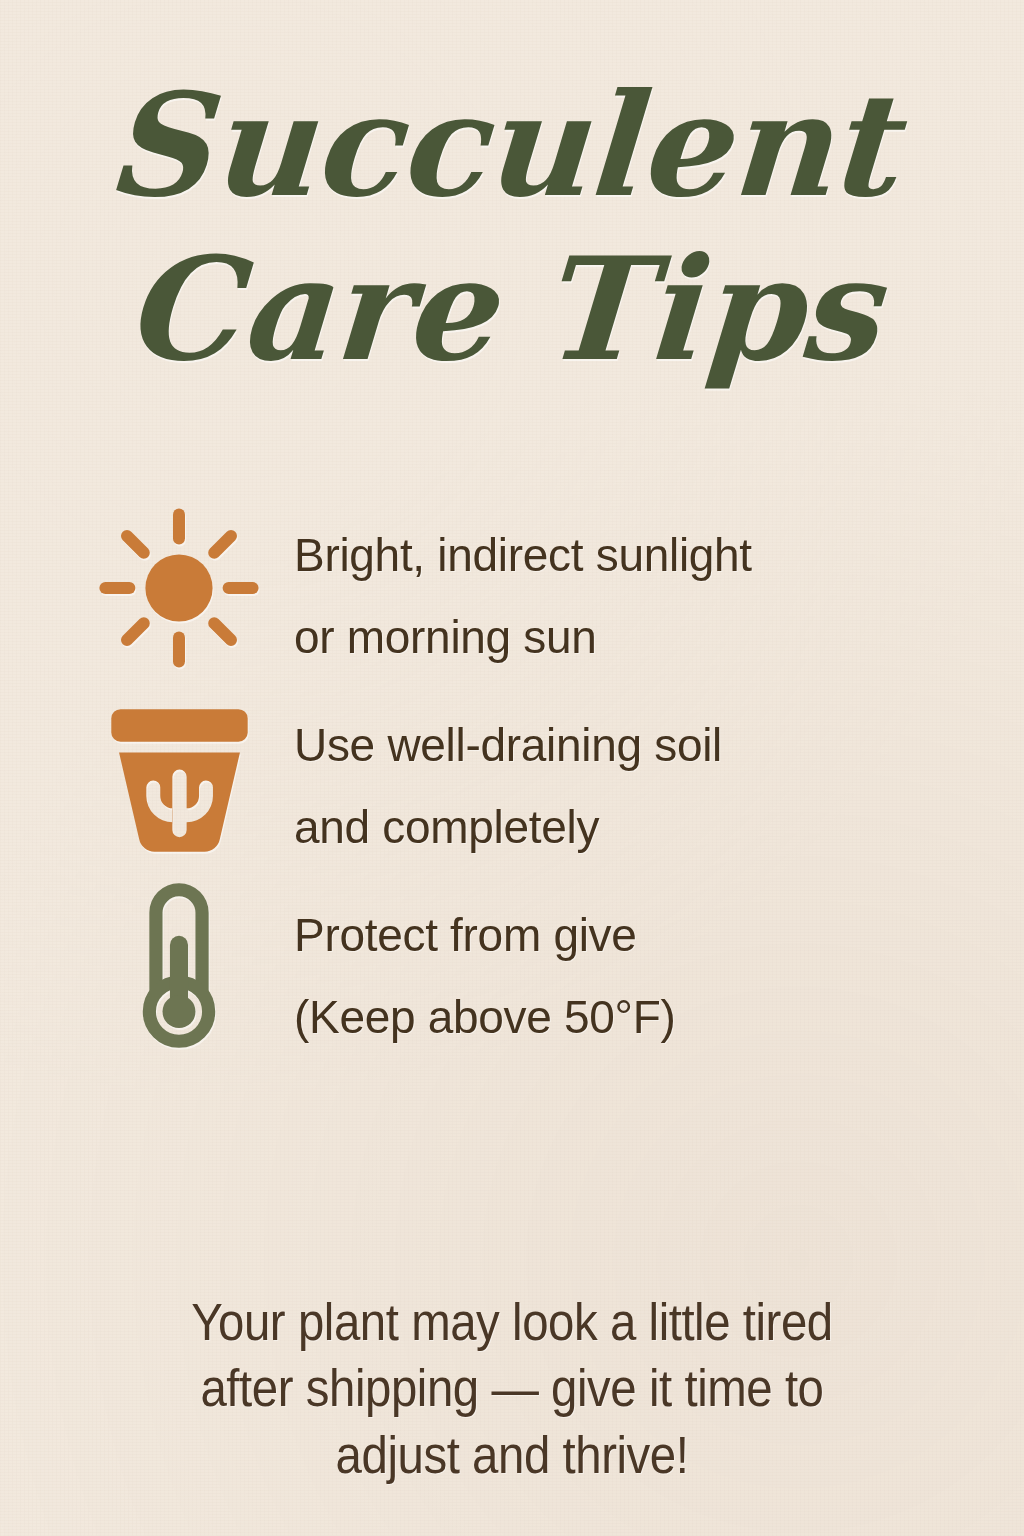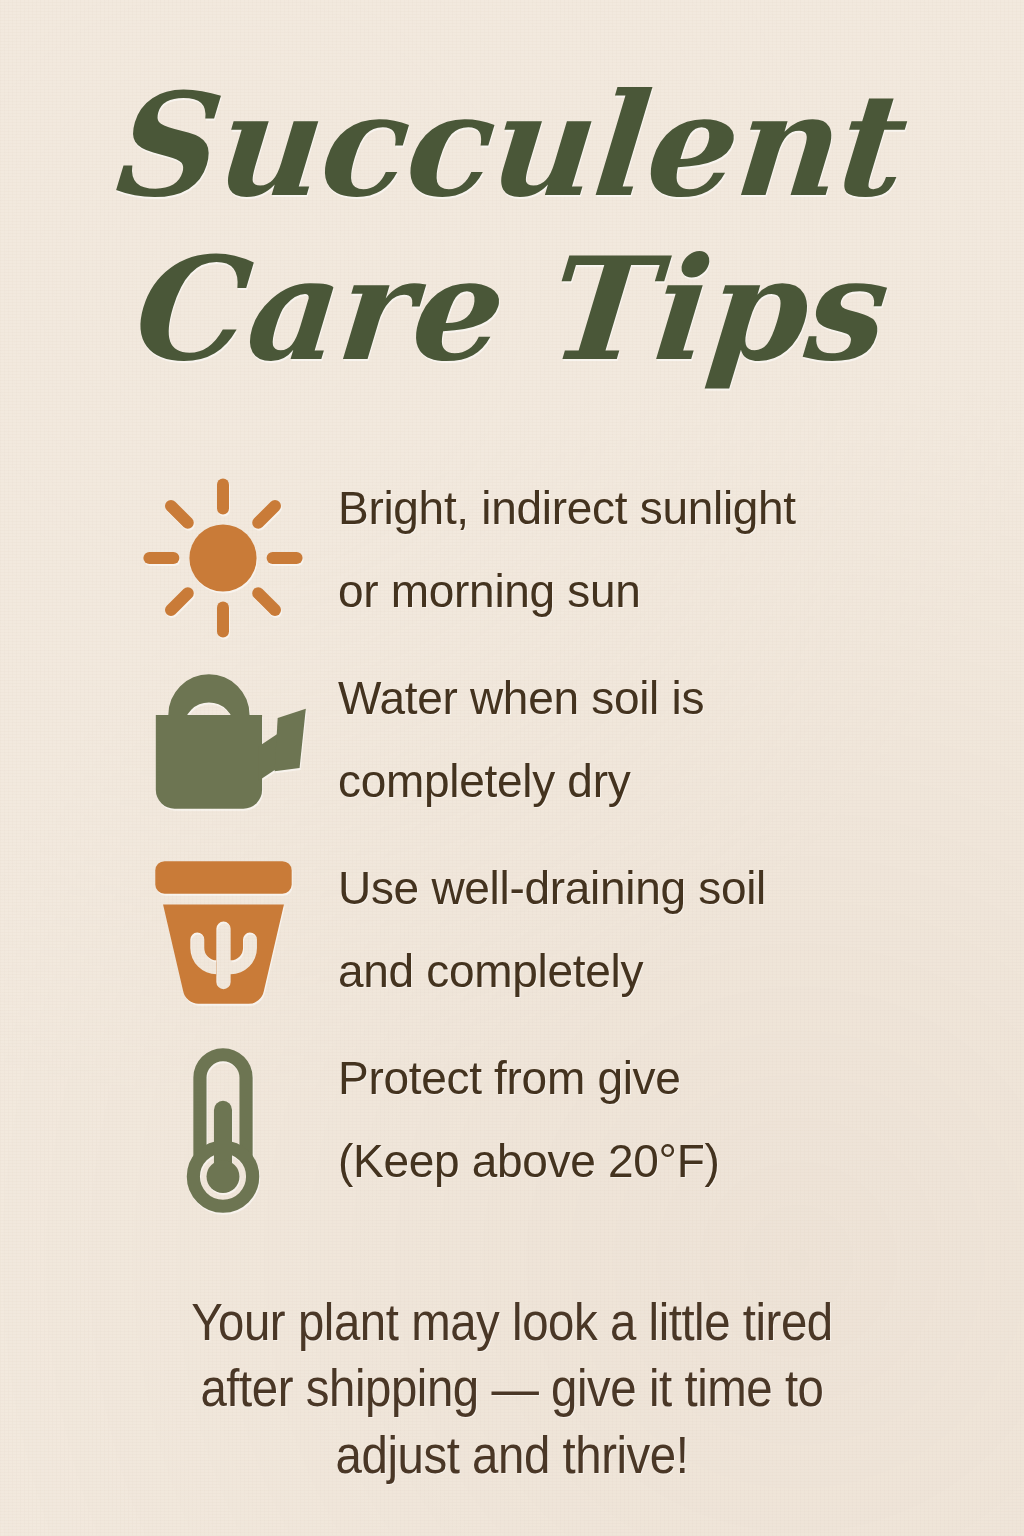--- a/index.html
+++ b/index.html
@@ -67,23 +67,23 @@
 
   
   .tips {
     position: absolute;
     top: 478px;
     left: 0;
     width: 1024px;
   }
   .tip-row {
     display: flex;
-    align-items: flex-start;
+    align-items: flex-end;
     height: 190px;
-    padding-left: 108px;
+    padding-left: 64px;
     box-sizing: border-box;
   }
   .tip-icon {
     width: 230px;
     flex: 0 0 230px;
     display: flex;
     align-items: center;
     justify-content: center;
   }
   .tip-icon svg {
@@ -146,40 +146,20 @@
             <line x1="28" y1="72" x2="17.5" y2="82.5"></line>
           </g>
         </svg>
       </div>
       <div class="tip-text">
         <span class="l1">Bright, indirect sunlight</span>
         <span class="l2">or morning sun</span>
       </div>
     </div>
 
-    <div class="tip-row">
-      <div class="tip-icon">
-        <svg width="172" height="150" viewBox="0 0 110 96" aria-hidden="true">
-          <g fill="#6d7552">
-
-            <path d="M20 30 A26 26 0 0 1 72 30 L72 38 L62 38 A16 16 0 0 0 30 38 L20 38 Z"></path>
-
-            <path d="M12 30 L80 30 L80 78 A12 12 0 0 1 68 90 L24 90 A12 12 0 0 1 12 78 Z"></path>
-
-            <path d="M78 50 L96 38 L96 60 L78 72 Z"></path>
-
-            <path d="M90 32 L108 26 L104 64 L88 66 Z"></path>
-          </g>
-        </svg>
-      </div>
-      <div class="tip-text">
-        <span class="l1">Water when soil is</span>
-        <span class="l2">completely dry</span>
-      </div>
-    </div>
 
     <div class="tip-row">
       <div class="tip-icon">
         <svg width="155" height="152" viewBox="0 0 100 98" aria-hidden="true">
 
           <rect x="6" y="2" width="88" height="21" rx="6" fill="#c97b38"></rect>
 
           <path fill="#c97b38" fill-rule="evenodd" d="M11 30 L89 30 L76 86 A10 10 0 0 1 66 94 L34 94 A10 10 0 0 1 24 86 Z
                    M50 41 a4.6 4.6 0 0 1 4.6 4.6 L54.6 80 a4.6 4.6 0 0 1 -9.2 0 L45.4 45.6 A4.6 4.6 0 0 1 50 41 Z
                    M33 48 a4.6 4.6 0 0 1 4.6 4.6 L37.6 58 a8 8 0 0 0 8 8 l0 9 a17 17 0 0 1 -17 -17 l0 -5.4 A4.6 4.6 0 0 1 33 48 Z
@@ -198,21 +178,21 @@
 
           <path fill="none" stroke="#6d7552" stroke-width="8" d="M20 66 L20 18 a14 14 0 0 1 28 0 L48 66"></path>
           <circle cx="34" cy="78" r="18" fill="none" stroke="#6d7552" stroke-width="8"></circle>
 
           <path fill="#6d7552" d="M34 32 a5.5 5.5 0 0 1 5.5 5.5 L39.5 78 a5.5 5.5 0 0 1 -11 0 L28.5 37.5 A5.5 5.5 0 0 1 34 32 Z"></path>
           <circle cx="34" cy="78" r="10" fill="#6d7552"></circle>
         </svg>
       </div>
       <div class="tip-text">
         <span class="l1">Protect from give</span>
-        <span class="l2">(Keep above 20°F)</span>
+        <span class="l2">(Keep above 50°F)</span>
       </div>
     </div>
 
   </div>
 
   <div class="footer-note">
     <span>Your plant may look a little tired</span>
     <span>after shipping — give it time to</span>
     <span>adjust and thrive!</span>
   </div>

